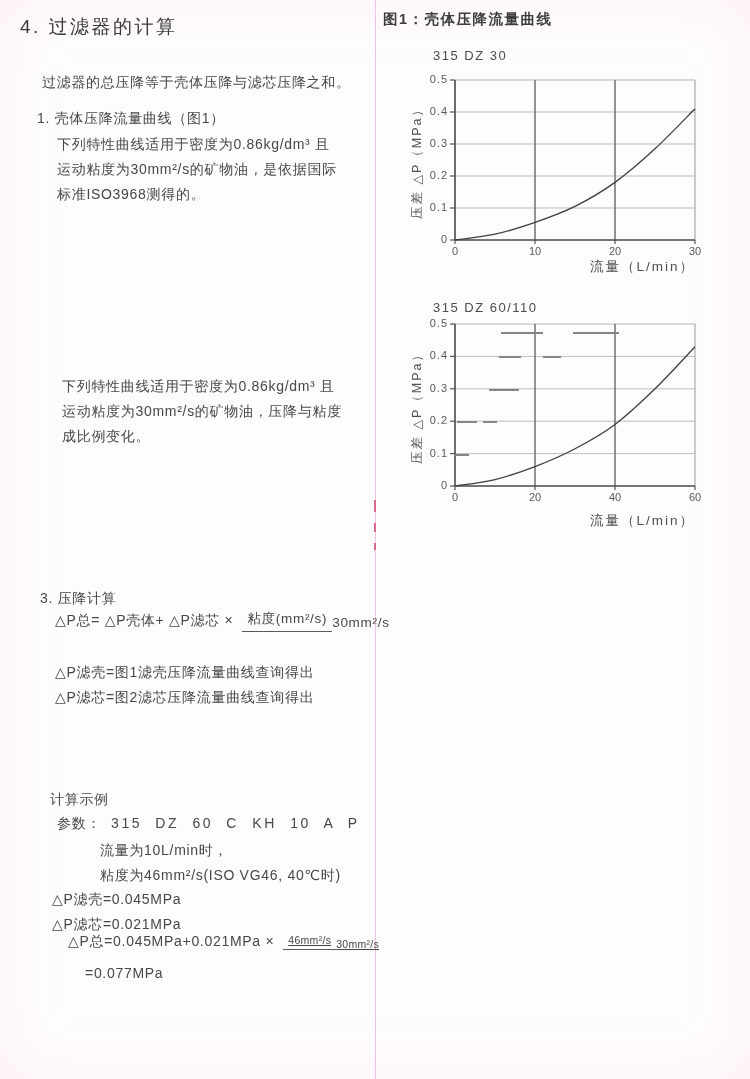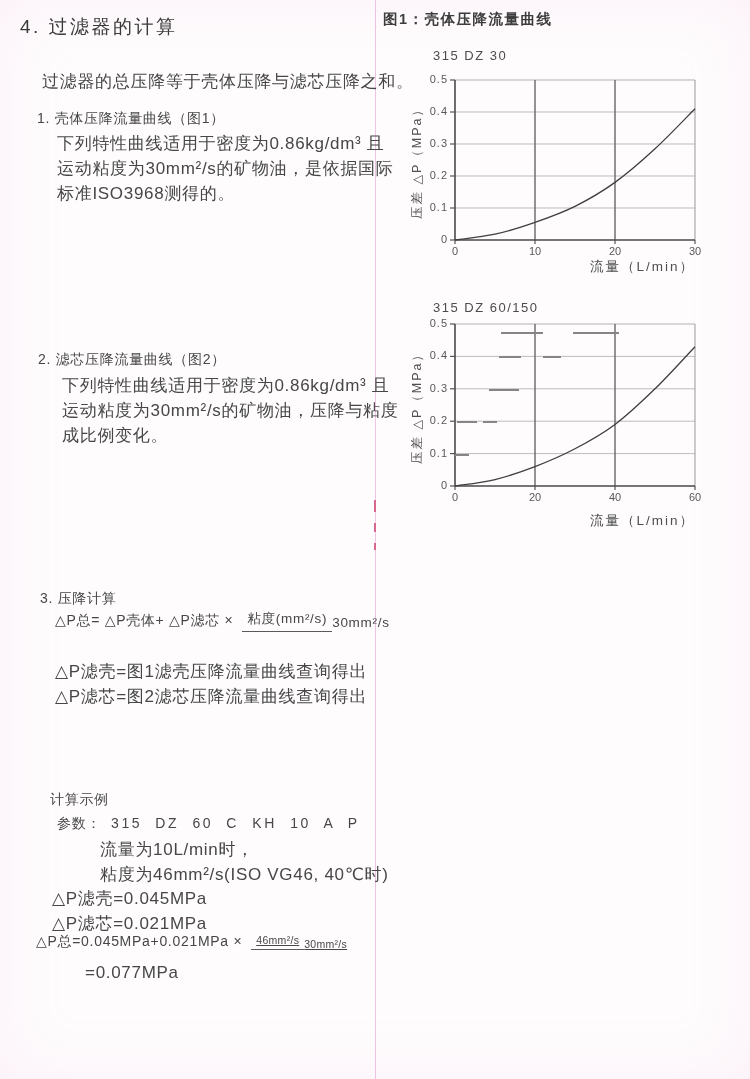--- a/index.html
+++ b/index.html
@@ -1,21 +1,21 @@
 <!DOCTYPE html>
 <html><head>
 <meta charset="utf-8">
 <style>
   html,body{margin:0;padding:0;background:#f8eef4;}
   .page{position:relative;width:750px;height:1079px;background:#fefcfd;
         font-family:"Liberation Sans","DejaVu Sans",sans-serif;color:#474747;overflow:hidden;
         box-shadow:inset 0 0 60px rgba(242,188,220,0.18);}
   .abs{position:absolute;white-space:nowrap;}
   .page-title{font-size:19px;letter-spacing:2.5px;color:#3a3a3a;}
-  .body-text{font-size:17px;letter-spacing:0.7px;line-height:20px;}
+  .body-text{font-size:14px;letter-spacing:0.7px;line-height:20px;}
   .heading{font-size:14px;letter-spacing:0.7px;}
   .fig-header{font-size:14.5px;font-weight:bold;letter-spacing:1.5px;color:#3d3d3d;}
   .chart-title{font-size:13px;letter-spacing:1.5px;color:#4c4c4c;}
   .ylab{width:160px;text-align:center;font-size:12.5px;letter-spacing:2px;color:#4f4f4f;
         transform:rotate(-90deg);transform-origin:center center;}
   .xlab{width:150px;text-align:right;font-size:13.5px;letter-spacing:2px;color:#4f4f4f;}
   .plot{position:absolute;}
   .ytick{position:absolute;right:100%;margin-right:7px;width:34px;text-align:right;
          font-size:11px;color:#585858;letter-spacing:1px;}
   .xtick{position:absolute;top:100%;margin-top:5px;width:30px;text-align:center;
@@ -44,21 +44,20 @@
 
   <div class="abs page-title" style="left:20px;top:14px;">4. 过滤器的计算</div>
 
   <div class="abs body-text" style="left:42px;top:72px;">过滤器的总压降等于壳体压降与滤芯压降之和。</div>
 
   <div class="abs heading" style="left:37px;top:110px;">1. 壳体压降流量曲线（图1）</div>
   <div class="abs body-text" style="left:57px;top:134px;">下列特性曲线适用于密度为0.86kg/dm³ 且</div>
   <div class="abs body-text" style="left:57px;top:159px;">运动粘度为30mm²/s的矿物油，是依据国际</div>
   <div class="abs body-text" style="left:57px;top:184px;">标准ISO3968测得的。</div>
 
-  <div class="abs heading" style="left:38px;top:351px;">2. 滤芯压降流量曲线（图2）</div>
   <div class="abs body-text" style="left:62px;top:376px;">下列特性曲线适用于密度为0.86kg/dm³ 且</div>
   <div class="abs body-text" style="left:62px;top:401px;">运动粘度为30mm²/s的矿物油，压降与粘度</div>
   <div class="abs body-text" style="left:62px;top:426px;">成比例变化。</div>
 
   <div class="abs heading" style="left:40px;top:590px;">3. 压降计算</div>
   <div class="abs formula-row" style="left:55px;top:610px;">
     <span>△P总= △P壳体+ △P滤芯 ×</span>
     <span class="frac frac-lg">
       <span class="num">粘度(mm²/s)</span>
       <span class="den">30mm²/s</span>
@@ -69,21 +68,21 @@
 
   <div class="abs heading" style="left:50px;top:791px;text-align:center;">计算示例</div>
   <div class="abs param-row" style="left:57px;top:815px;">
     <span>参数：</span>
     <span class="param-val">315 DZ 60 C KH 10 A P</span>
   </div>
   <div class="abs body-text" style="left:100px;top:840px;">流量为10L/min时，</div>
   <div class="abs body-text" style="left:100px;top:865px;">粘度为46mm²/s(ISO VG46, 40℃时)</div>
   <div class="abs body-text" style="left:52px;top:889px;">△P滤壳=0.045MPa</div>
   <div class="abs body-text" style="left:52px;top:914px;">△P滤芯=0.021MPa</div>
-  <div class="abs formula-row" style="left:36px;top:933px;">
+  <div class="abs formula-row" style="left:68px;top:933px;">
     <span>△P总=0.045MPa+0.021MPa ×</span>
     <span class="frac frac-sm">
       <span class="num">46mm²/s</span>
       <span class="den">30mm²/s</span>
     </span>
   </div>
   <div class="abs body-text" style="left:85px;top:963px;">=0.077MPa</div>
 
   <div class="abs fig-header" style="left:383px;top:10px;">图1：壳体压降流量曲线</div>
 
@@ -119,21 +118,21 @@
       <div class="ytick" style="top: 57px;">0.3</div>
       <div class="ytick" style="top: 25px;">0.4</div>
       <div class="ytick" style="top: -7px;">0.5</div>
       <div class="xtick" style="left: -15px;">0</div>
       <div class="xtick" style="left: 65px;">10</div>
       <div class="xtick" style="left: 145px;">20</div>
       <div class="xtick" style="left: 225px;">30</div>
     </div>
   <div class="abs xlab" style="left:545px;top:258px;">流量（L/min）</div>
 
-  <div class="abs chart-title" style="left:433px;top:300px;">315 DZ 60/150</div>
+  <div class="abs chart-title" style="left:433px;top:300px;">315 DZ 60/110</div>
   <div class="abs ylab" style="left:337px;top:397px;">压差 △P（MPa）</div>
   <div class="plot" id="plot-1" style="left:455px;top:324px;width:240px;height:162px;">
       <svg width="240" height="162" style="overflow:visible;position:absolute;left:0;top:0">
         <line x1="-5" y1="162" x2="0" y2="162" stroke="#555" stroke-width="1.2"></line>
         <line x1="0" y1="129.6" x2="240" y2="129.6" stroke="#bdbdbd" stroke-width="1"></line>
         <line x1="-5" y1="129.6" x2="0" y2="129.6" stroke="#555" stroke-width="1.2"></line>
         <line x1="0" y1="97.2" x2="240" y2="97.2" stroke="#bdbdbd" stroke-width="1"></line>
         <line x1="-5" y1="97.2" x2="0" y2="97.2" stroke="#555" stroke-width="1.2"></line>
         <line x1="0" y1="64.8" x2="240" y2="64.8" stroke="#bdbdbd" stroke-width="1"></line>
         <line x1="-5" y1="64.8" x2="0" y2="64.8" stroke="#555" stroke-width="1.2"></line>

